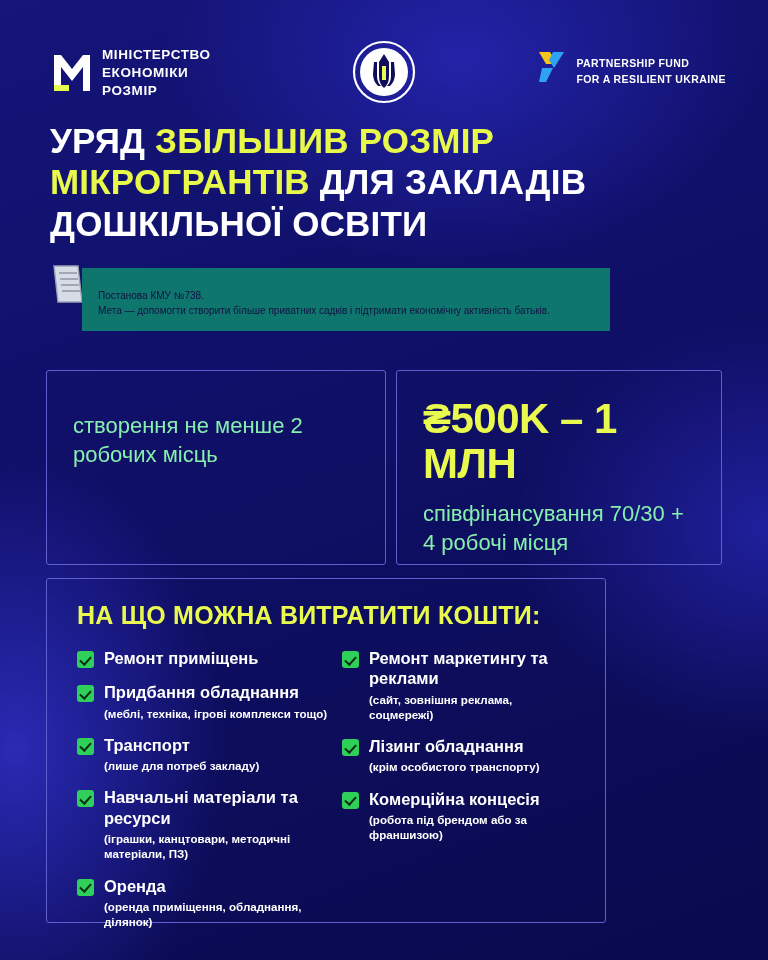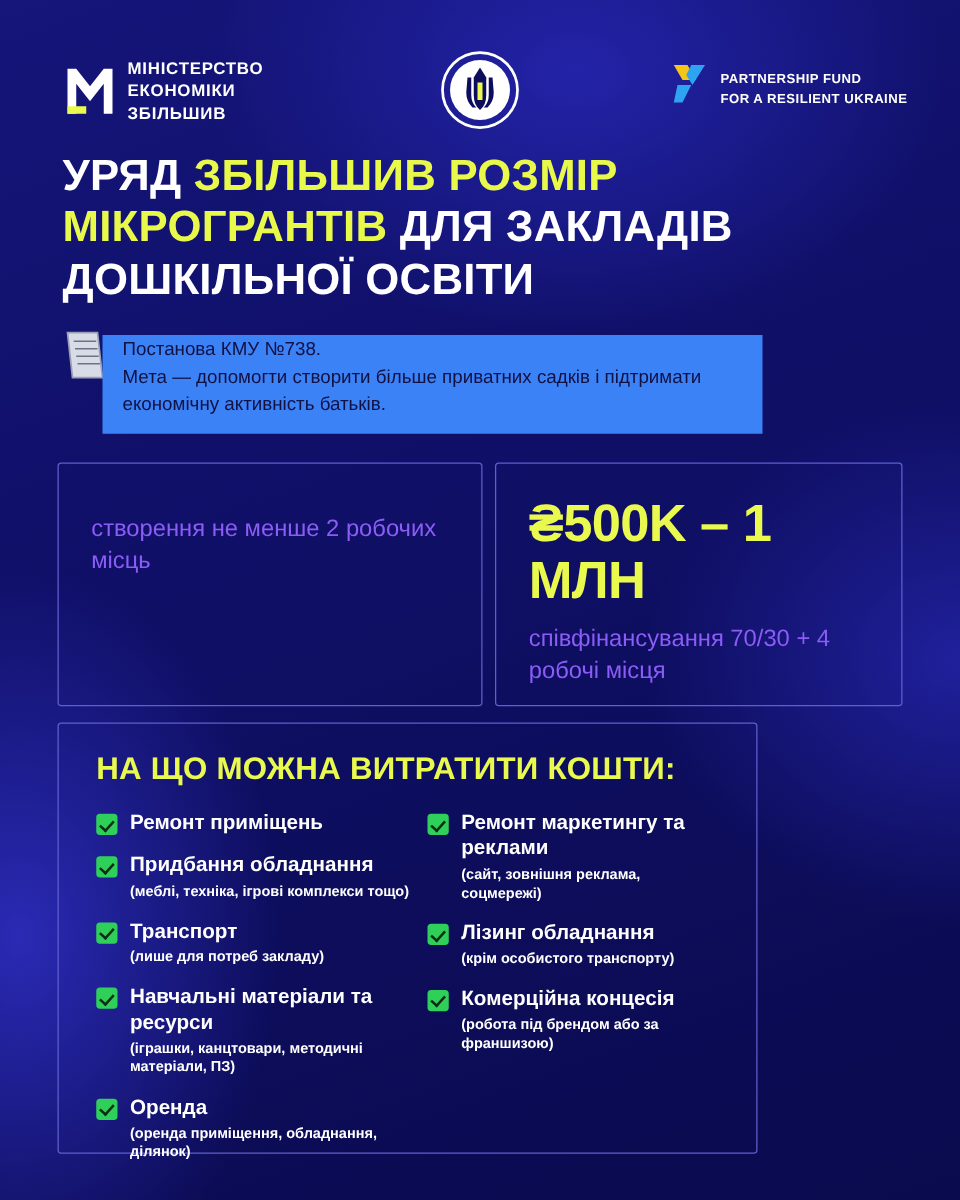--- a/index.html
+++ b/index.html
@@ -86,24 +86,24 @@
     text-transform: uppercase;
   }
   .title .hl { color: #e9f94a; }
 
   
   .note {
     position: absolute;
     left: 82px;
     top: 268px;
     width: 528px;
-    background: #3b82f6;
+    background: #0f766e;
     color: #111144;
-    padding: 1px 16px 13px 16px;
-    font-size: 15px;
+    padding: 21px 16px 13px 16px;
+    font-size: 10px;
     line-height: 1.45;
   }
   .note .l1 { font-weight: normal; }
   .doc-icon {
     position: absolute;
     left: 48px;
     top: 262px;
     width: 40px;
     height: 48px;
   }
@@ -128,22 +128,22 @@
   .card.right { width: 326px; }
   .card-amount {
     color: #eaf94d;
     font-weight: bold;
     font-size: 42px;
     line-height: 1.07;
     letter-spacing: -0.5px;
   }
   .card.left .card-amount { font-size: 43px; }
   .card-desc {
-    color: #8b5cf6;
-    font-size: 19px;
+    color: #86efac;
+    font-size: 22px;
     line-height: 1.32;
     margin-top: 14px;
   }
   .card.right .card-desc { margin-top: 12px; }
 
   
   .spend {
     position: absolute;
     left: 46px;
     top: 578px;
@@ -216,21 +216,21 @@
     <div class="logo-min">
       <div class="logo-min-mark">
         <svg width="40" height="44" viewBox="0 0 40 44">
           <path d="M2 4 L2 40 L9 40 L9 16 L20 30 L31 16 L31 40 L38 40 L38 4 L31 4 L20 18 L9 4 Z" fill="#ffffff"></path>
           <rect x="2" y="34" width="15" height="6" fill="#eaf94d"></rect>
         </svg>
       </div>
       <div class="logo-min-text">
         <div>МІНІСТЕРСТВО</div>
         <div>ЕКОНОМІКИ</div>
-        <div>ЗБІЛЬШИВ</div>
+        <div>РОЗМІР</div>
       </div>
     </div>
 
     <div class="logo-center">
       <svg width="64" height="64" viewBox="0 0 64 64">
         <circle cx="32" cy="32" r="30" fill="none" stroke="#ffffff" stroke-width="2.2"></circle>
         <circle cx="32" cy="32" r="24" fill="#ffffff"></circle>
         <path d="M32 14 L37 22 L37 36 Q37 44 32 48 Q27 44 27 36 L27 22 Z" fill="#0d0d5c"></path>
         <path d="M22 22 L25 22 L25 36 Q25 42 29 46 L26 46 Q21 41 21 34 Z" fill="#0d0d5c"></path>
         <path d="M42 22 L39 22 L39 36 Q39 42 35 46 L38 46 Q43 41 43 34 Z" fill="#0d0d5c"></path>

